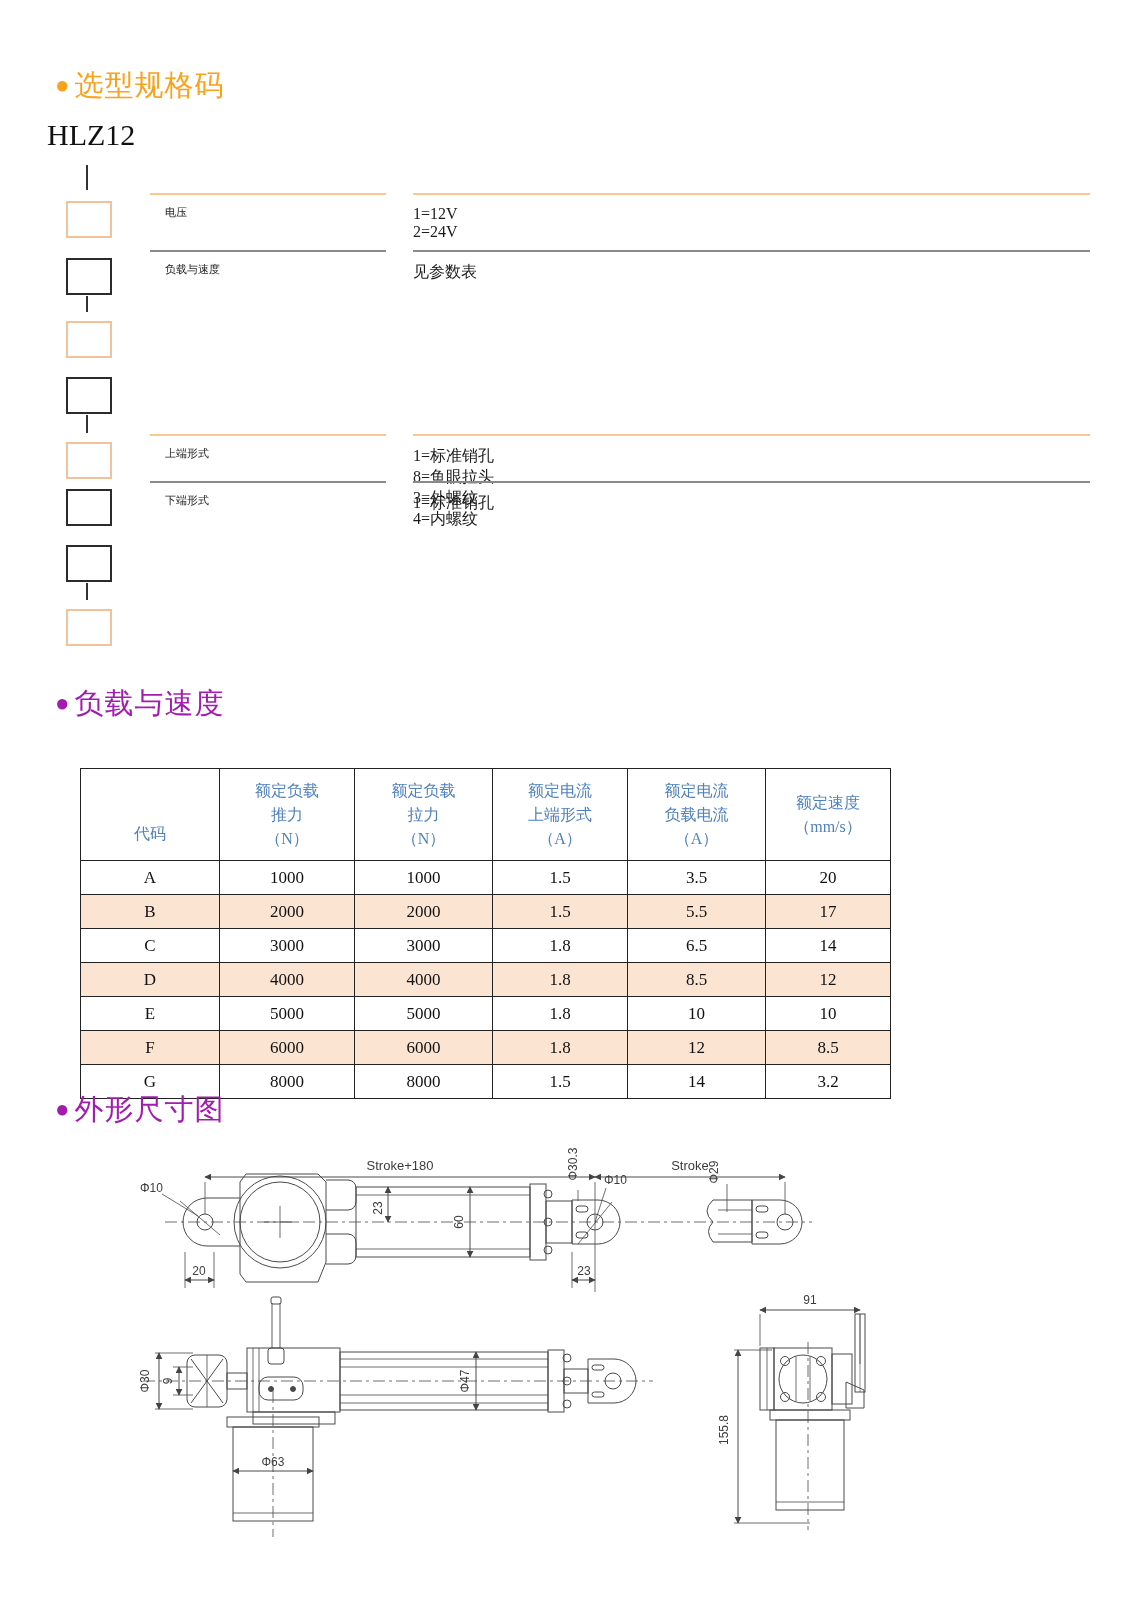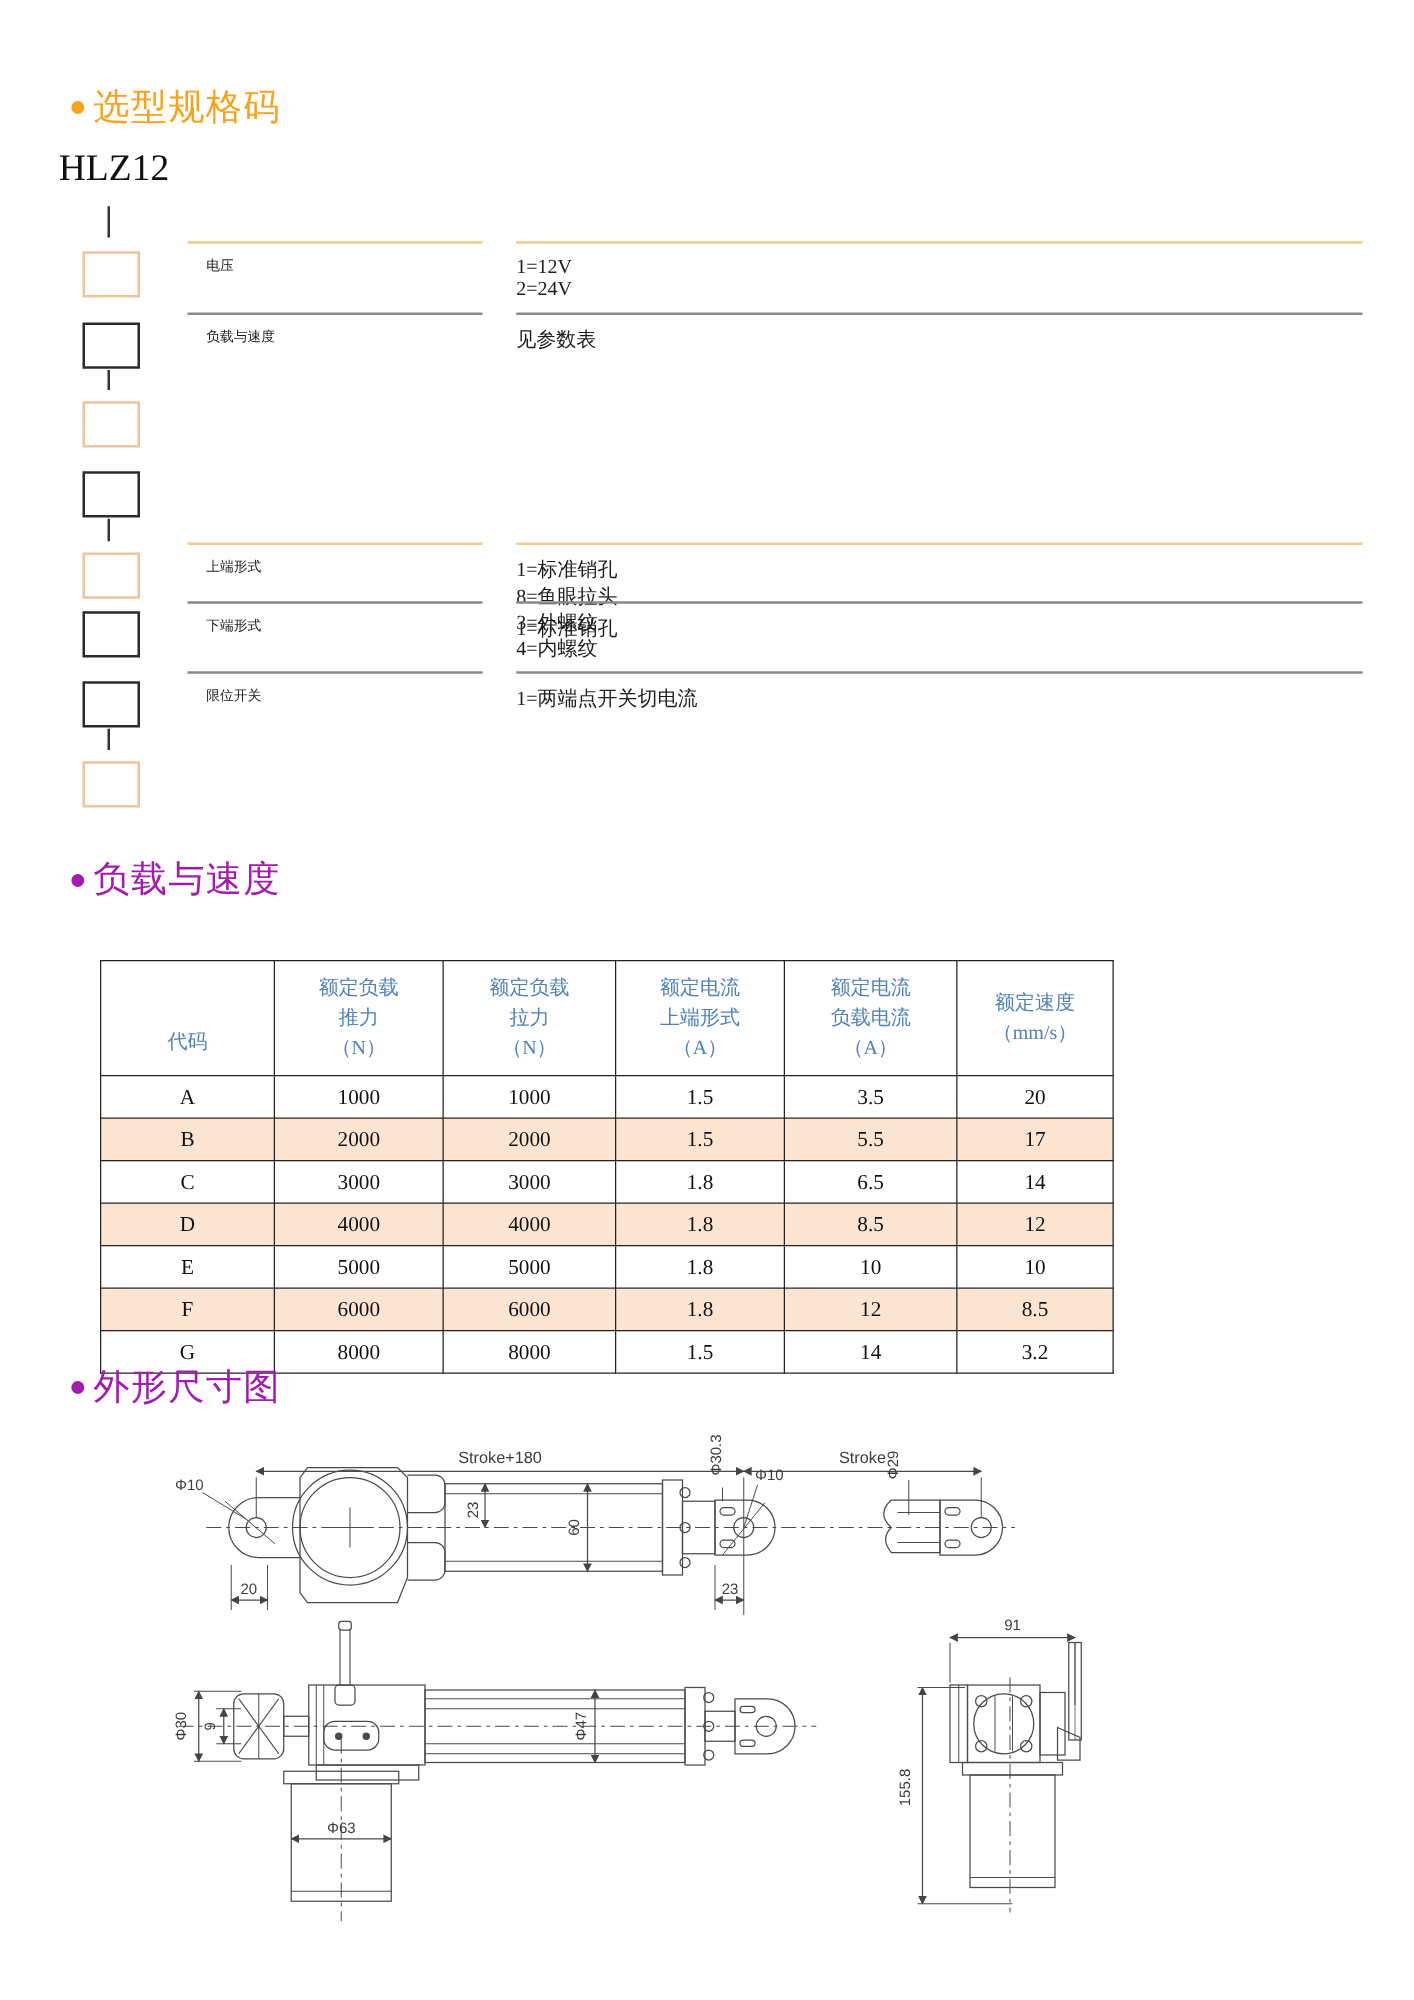--- a/index.html
+++ b/index.html
@@ -109,28 +109,20 @@
 
   <div class="spec-row" style="top:481px">
     <div class="rule rule-l gr"></div>
     <div class="rule rule-v gr"></div>
     <div class="spec-label">下端形式</div>
     <div class="spec-opts">
       <span class="opt">1=标准销孔</span>
     </div>
   </div>
 
-  <div class="spec-row" style="top:537px">
-    <div class="rule rule-l gr"></div>
-    <div class="rule rule-v gr"></div>
-    <div class="spec-label">限位开关</div>
-    <div class="spec-opts">
-      <span class="opt">1=两端点开关切电流</span>
-    </div>
-  </div>
 
 
   <div class="sec-title t-peach" style="top:684px"><span class="bullet">●</span><span>负载与速度</span></div>
 
   <table class="ls-table">
     <colgroup>
       <col style="width:139px">
         <col style="width:135px">
         <col style="width:138px">
       <col style="width:135px">

